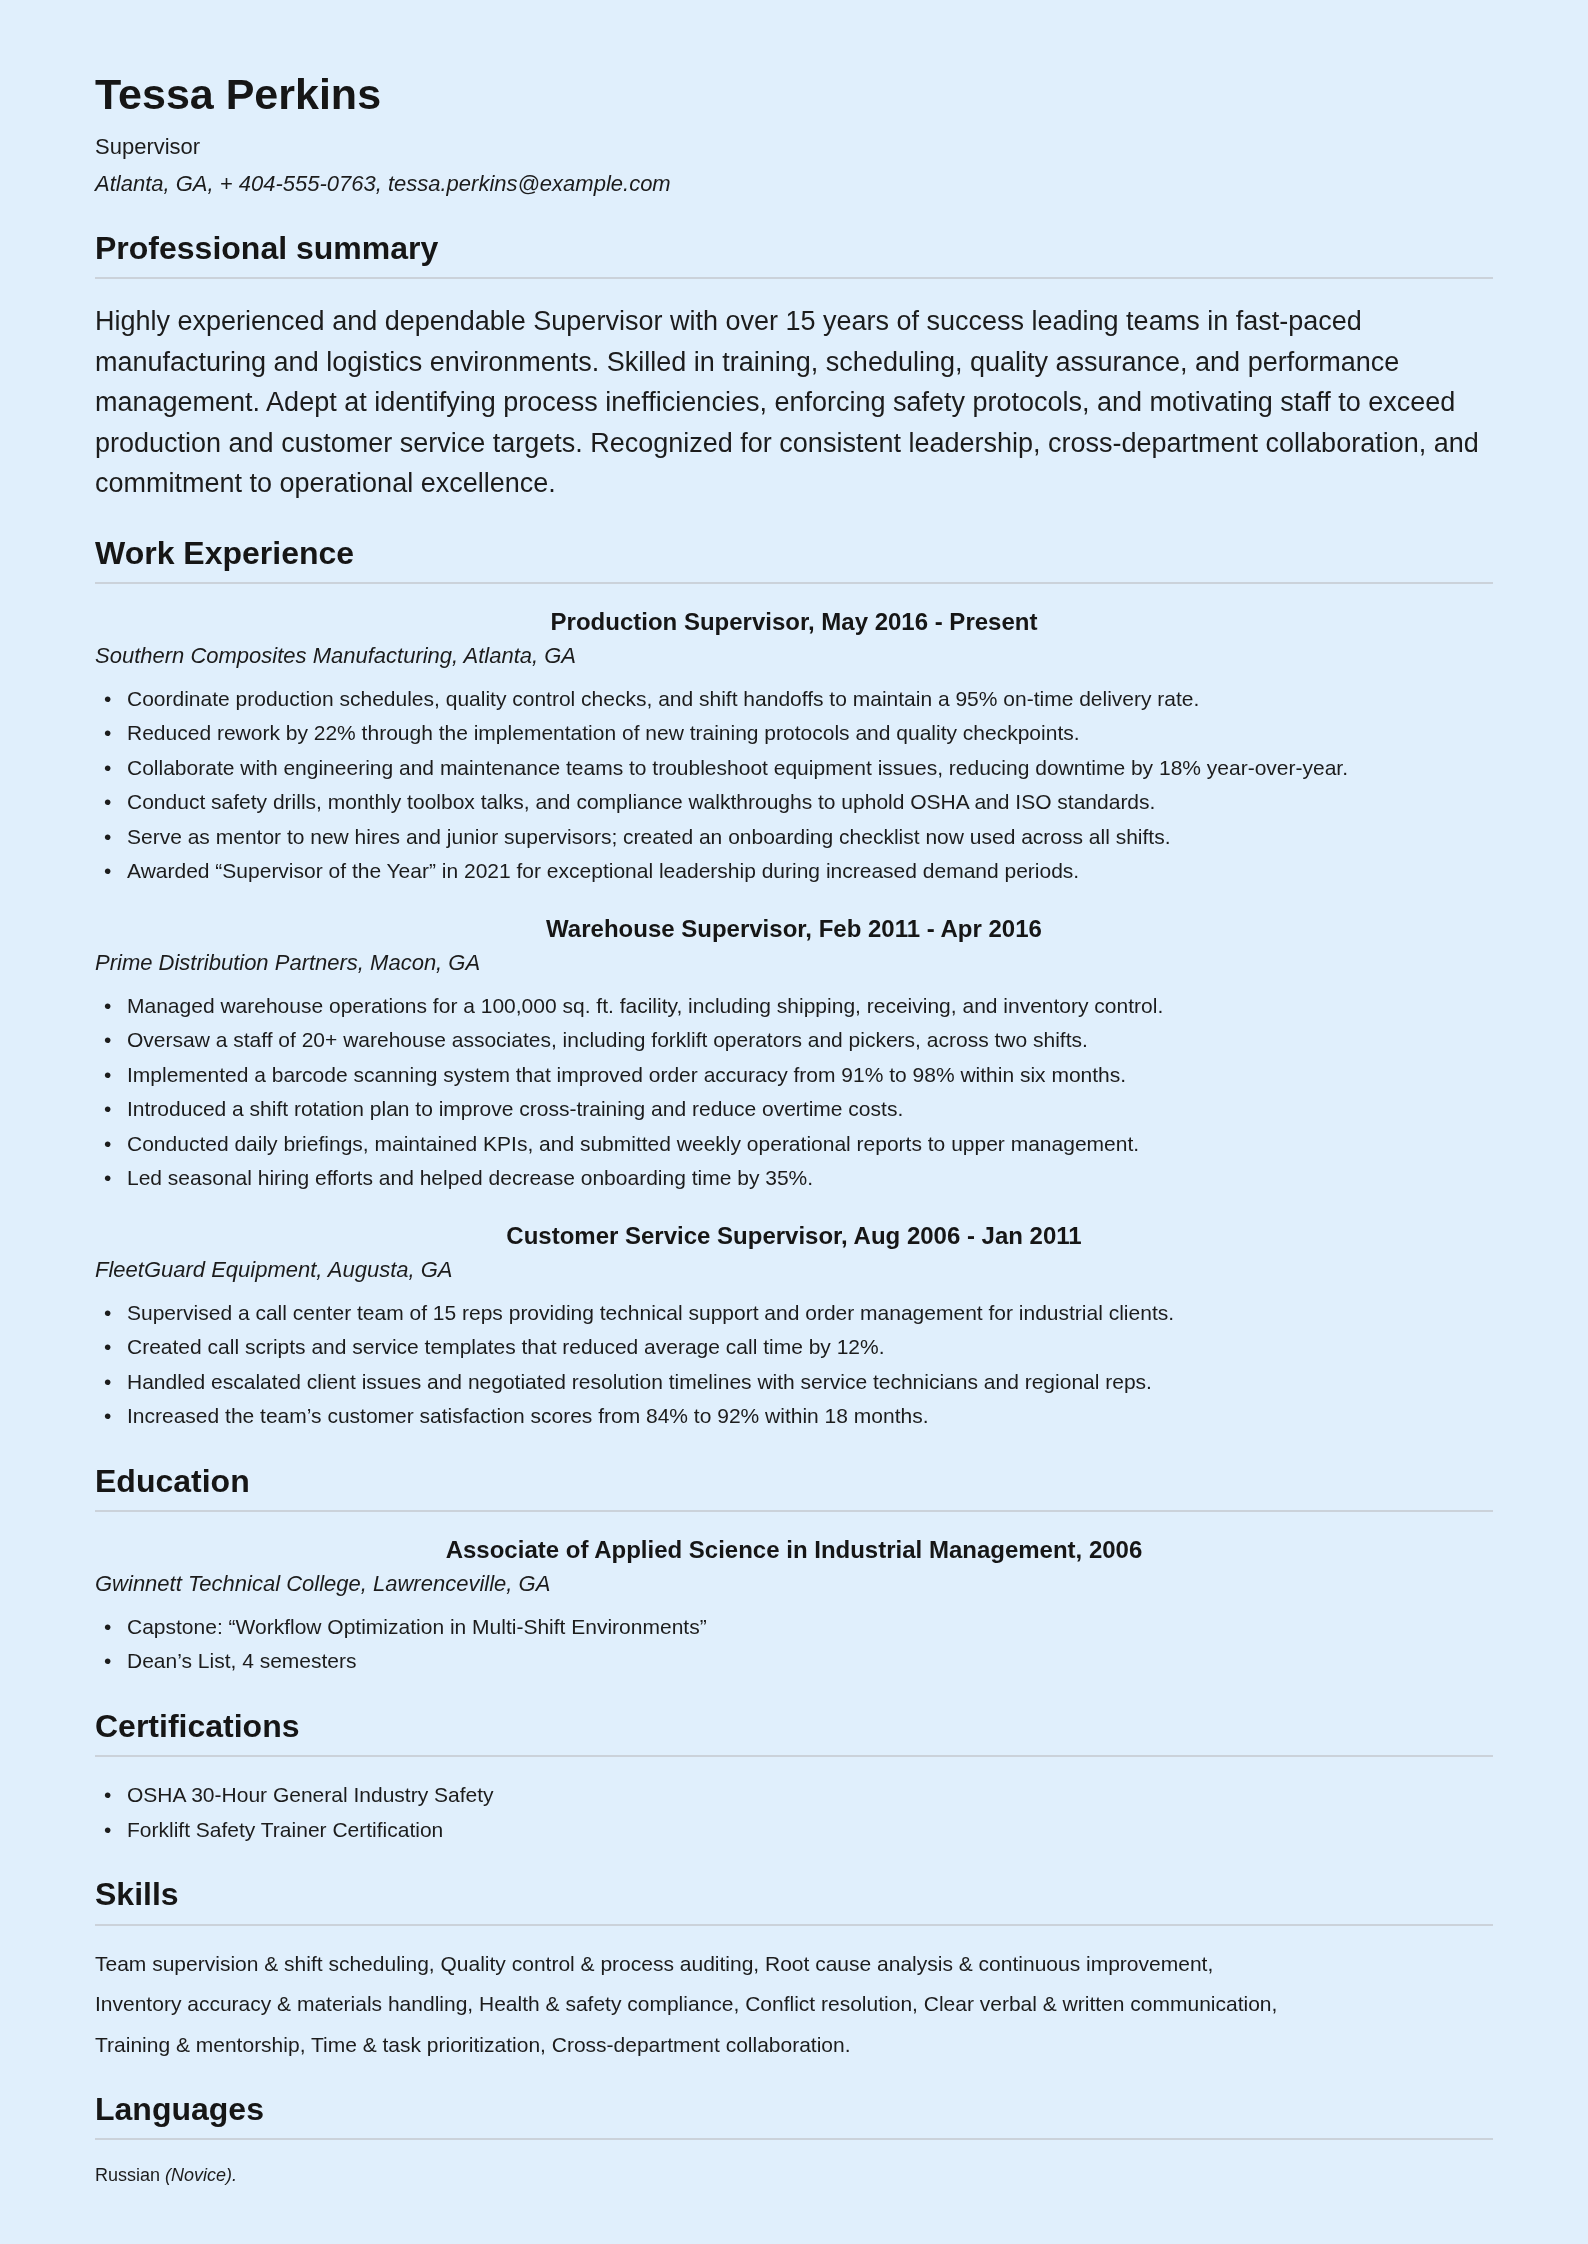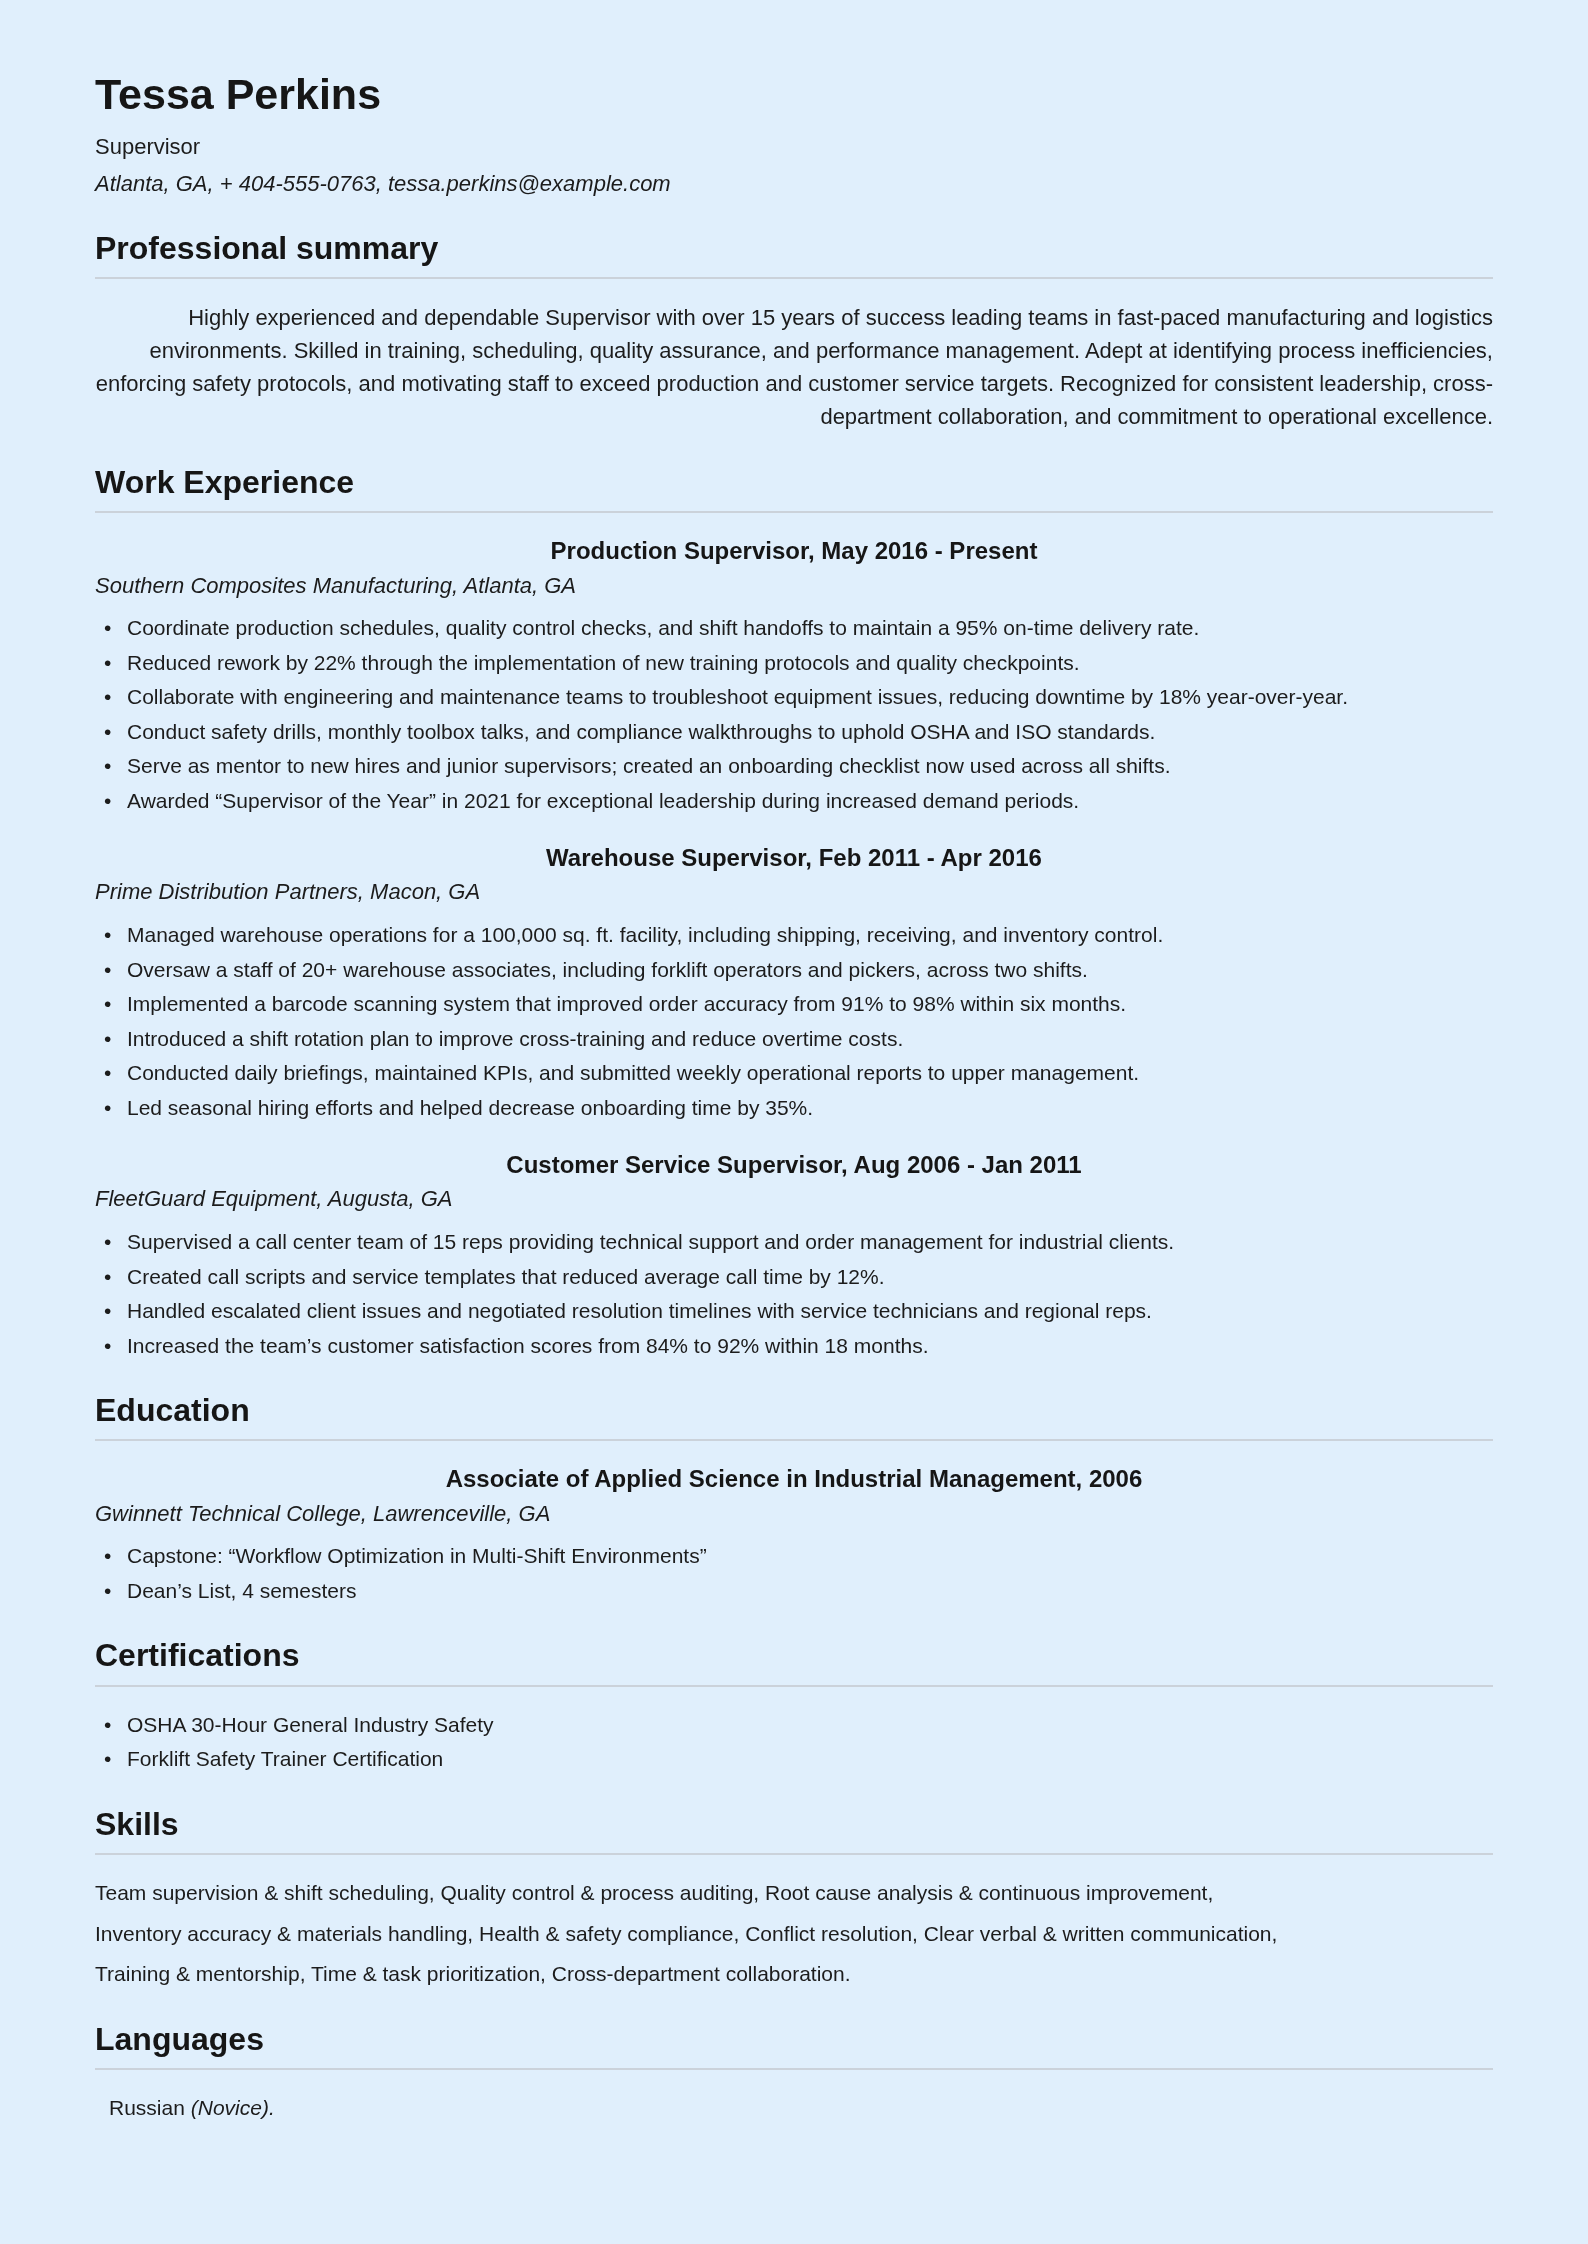--- a/index.html
+++ b/index.html
@@ -44,24 +44,23 @@
     line-height: 1.2;
     color: #161616;
   }
   hr.divider {
     border: none;
     height: 2px;
     background: #cbd2da;
     margin: 0 0 22px 0;
   }
   p.body-text {
-    font-size: 22px;
-    line-height: 1.5;
-    margin: 0;
-    text-align: right;
+    font-size: 27px;
+    line-height: 1.5;
+    margin: 0;
   }
   h3.item-title {
     font-size: 24px;
     font-weight: 700;
     margin: 26px 0 4px 0;
     line-height: 1.3;
     color: #161616;
     text-align: center;
   }
   h3.item-title.first {
@@ -90,23 +89,23 @@
     position: absolute;
     left: 9px;
     top: 0;
   }
   .skills-line {
     font-size: 21px;
     line-height: 1.5;
     margin: 0 0 9px 0;
   }
   .language-line {
-    font-size: 21px;
-    line-height: 1.5;
-    margin: 14px;
+    font-size: 18px;
+    line-height: 1.5;
+    margin: 0;
   }
   .language-level {
     font-style: italic;
   }
 </style>
 </head>
 <body>
 
 <main>
 

